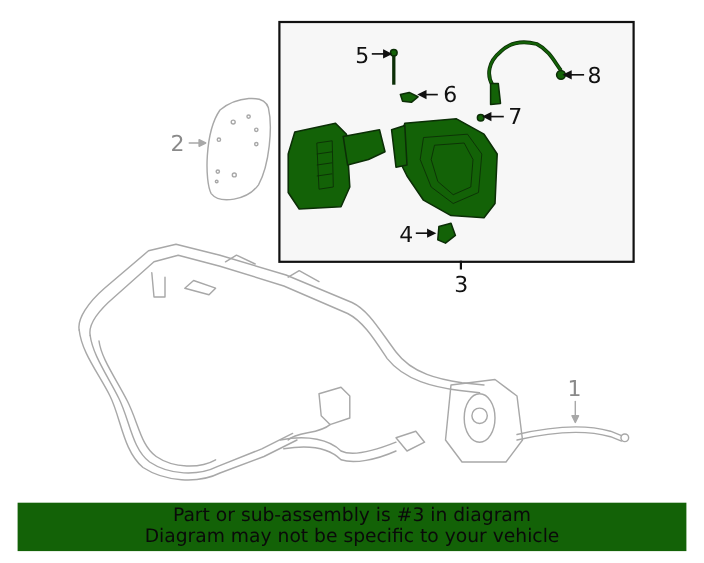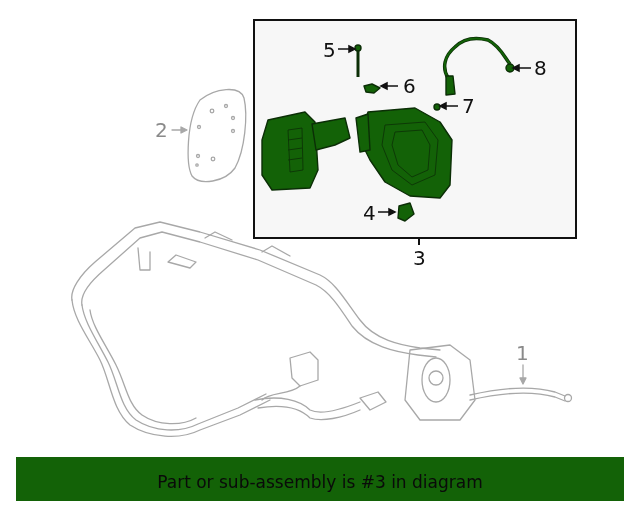--- a/index.html
+++ b/index.html
@@ -1,21 +1,21 @@
 <!DOCTYPE html>
 <html><head>
 <meta charset="utf-8">
 <style>
   html, body { margin: 0; padding: 0; background: #ffffff; }
   body { width: 640px; height: 512px; position: relative; overflow: hidden; font-family: "DejaVu Sans", sans-serif; }
   .canvas { position: absolute; left: 0; top: 0; width: 640px; height: 512px; }
   .inset-box { position: absolute; left: 253px; top: 19px; width: 320px; height: 216px; background: #f7f7f7; border: 2px solid #111; box-sizing: content-box; }
   .callout { position: absolute; font-size: 20px; line-height: 20px; color: #111; }
   .callout.grey { color: #8a8a8a; }
-  .banner { position: absolute; left: 16px; top: 457px; width: 608px; height: 44px; background: #136207; color: #0a0a0a; text-align: center; font-size: 17px; line-height: 19px; padding-top: 16px; box-sizing: border-box; }
+  .banner { position: absolute; left: 16px; top: 457px; width: 608px; height: 44px; background: #136207; color: #0a0a0a; text-align: center; font-size: 17px; line-height: 19px; padding-top: 3px; box-sizing: border-box; }
   .banner div { white-space: nowrap; }
   svg { position: absolute; left: 0; top: 0; }
 </style>
 </head>
 <body>
 
 <div class="canvas">
 
   <svg width="640" height="512" viewBox="0 0 640 512">
     <g fill="none" stroke="#a8a8a8" stroke-width="1.3" stroke-linejoin="round" stroke-linecap="round">
@@ -119,13 +119,14 @@
   <span class="callout" style="left:413px;top:248px;">3</span>
   <span class="callout" style="left:363px;top:203px;">4</span>
   <span class="callout" style="left:323px;top:40px;">5</span>
   <span class="callout" style="left:403px;top:76px;">6</span>
   <span class="callout" style="left:462px;top:96px;">7</span>
   <span class="callout" style="left:534px;top:58px;">8</span>
 </div>
 
 <div class="banner">
   <div>Part or sub-assembly is #3 in diagram</div>
+  <div>Diagram may not be specific to your vehicle</div>
 </div>
 
 </body></html>

